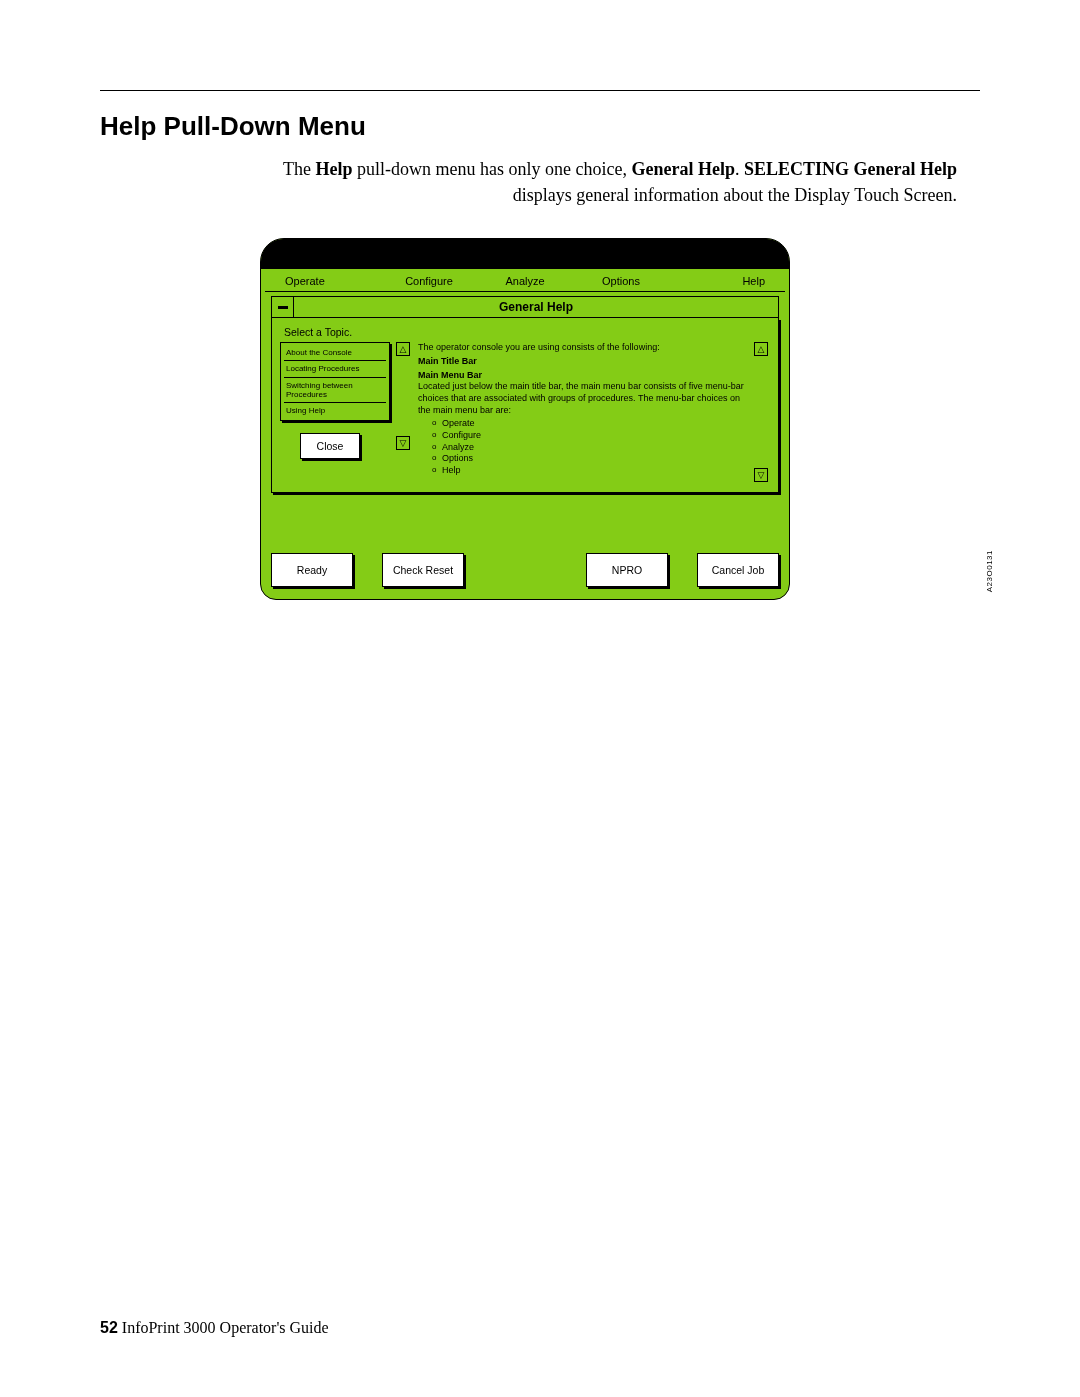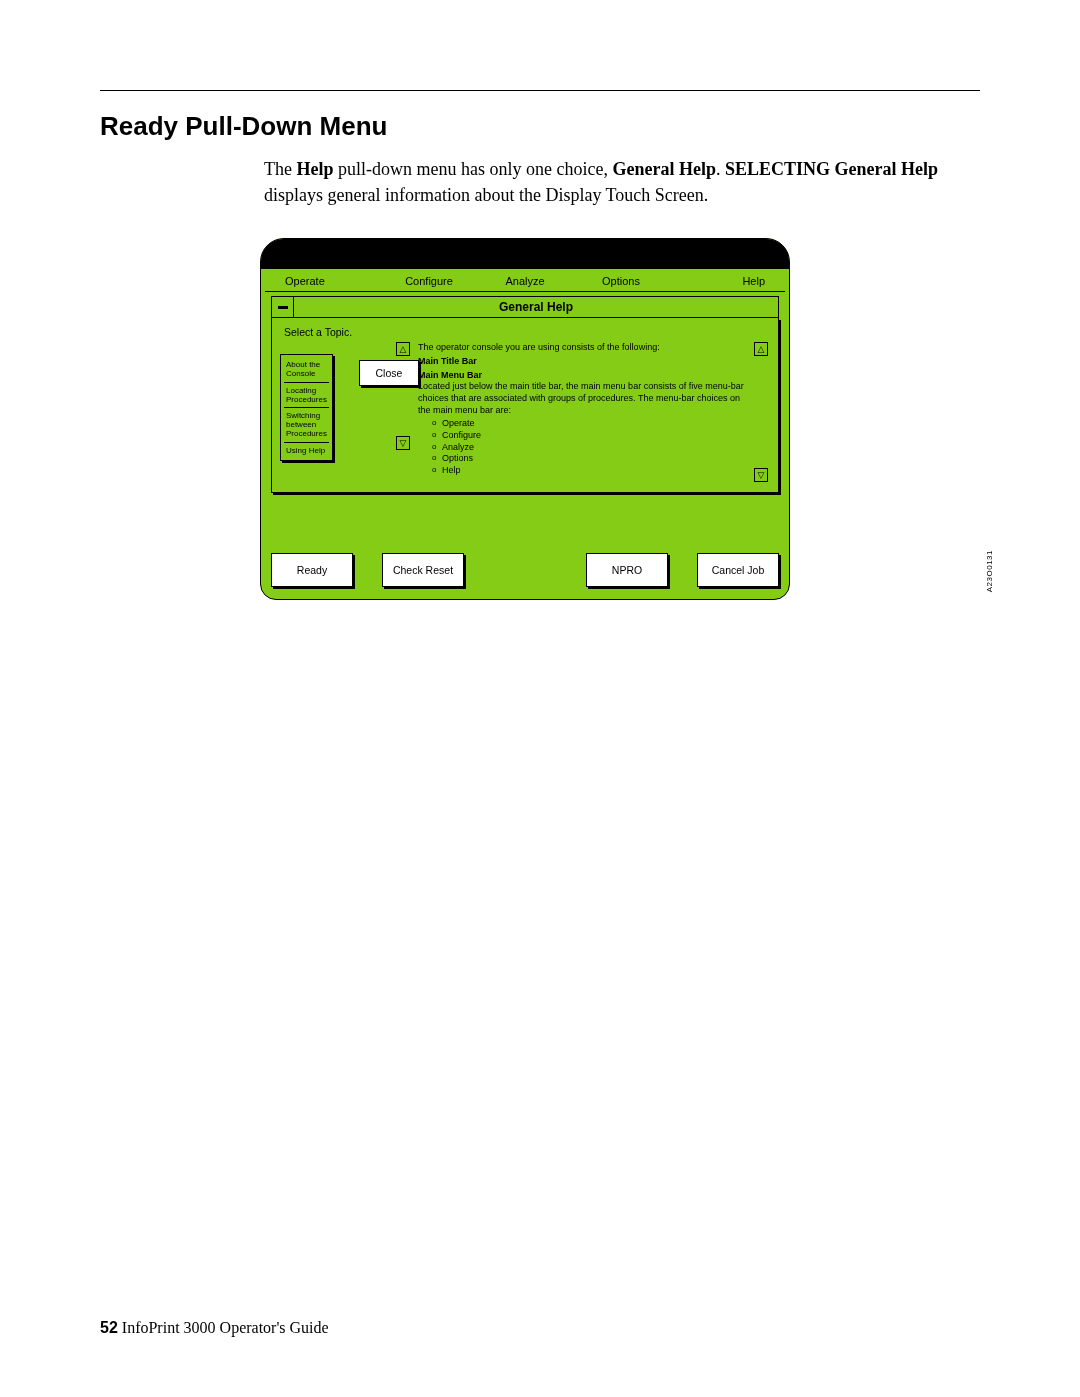--- a/index.html
+++ b/index.html
@@ -28,21 +28,21 @@
     font-weight: 700;
     font-size: 26px;
     margin: 0 0 14px 0;
   }
   .intro-block {
     margin-left: 160px;
     margin-right: 10px;
     font-size: 18px;
     line-height: 1.45;
   }
-  .intro-block p { margin: 4px; }
+  .intro-block p { margin: 13px; text-align: right; }
   .intro-block b { font-weight: 700; }
 
   .figure-wrap {
     margin-left: 160px;
     margin-top: 30px;
     position: relative;
   }
   .outer-panel {
     width: 530px;
     background: #84cc16;
@@ -111,23 +111,22 @@
     margin: 2px 0 4px 4px;
   }
   .topics-row {
     display: flex;
     align-items: flex-start;
     gap: 6px;
   }
   .topics-col {
     width: 110px;
     display: flex;
-    flex-direction: row;
+    flex-direction: column;
     gap: 6px;
-    margin-top: 12px;
   }
   .topics-list {
     border: 1px solid #000;
     box-shadow: 2px 2px 0 #000;
     padding: 2px 3px;
   }
   .topic-item {
     font-family: Arial, Helvetica, sans-serif;
     font-size: 8px;
     padding: 3px 2px 3px 2px;
@@ -225,21 +224,21 @@
   .page-footer .ft {
     font-family: "Times New Roman", Times, serif;
   }
 </style>
 </head>
 <body>
 
 <div class="page">
   <div class="top-rule"></div>
 
-  <h1 class="section-title">Ready Pull-Down Menu</h1>
+  <h1 class="section-title">Help Pull-Down Menu</h1>
 
   <div class="intro-block">
     <p>
       <span>The </span><b>Help</b><span> pull-down menu has only one choice, </span><b>General Help</b><span>. </span><b>SELECTING General Help</b><span> displays general information about the Display Touch Screen.</span>
     </p>
   </div>
 
   <div class="figure-wrap">
     <div class="outer-panel">
       <div class="titlebar-dark"></div>

